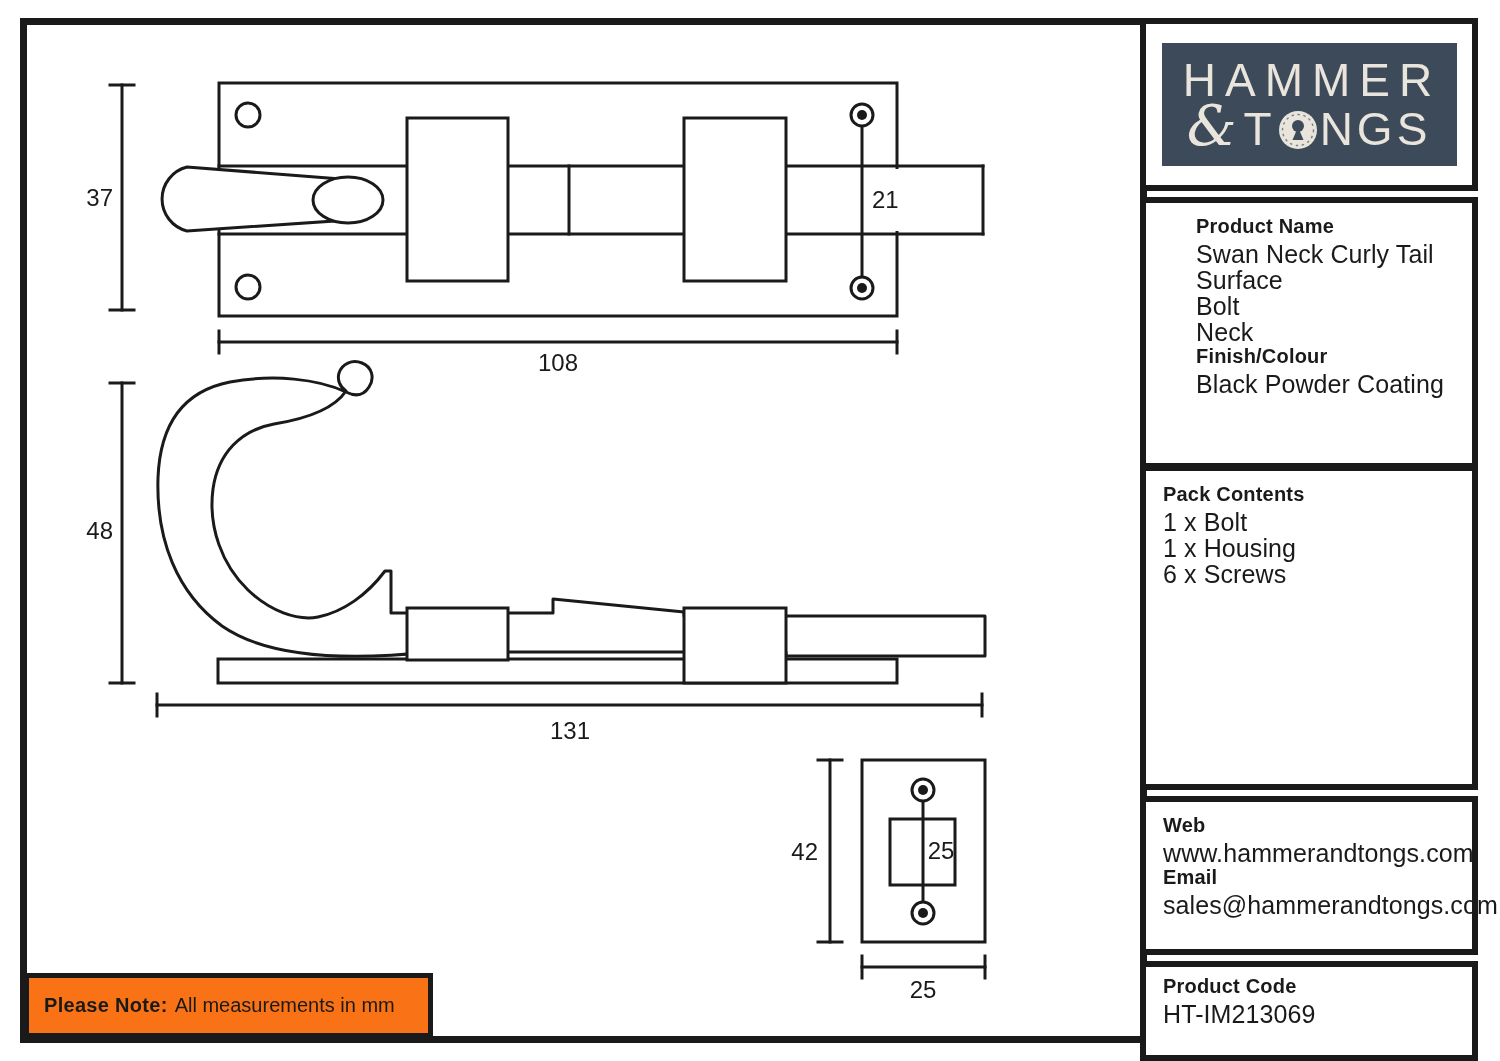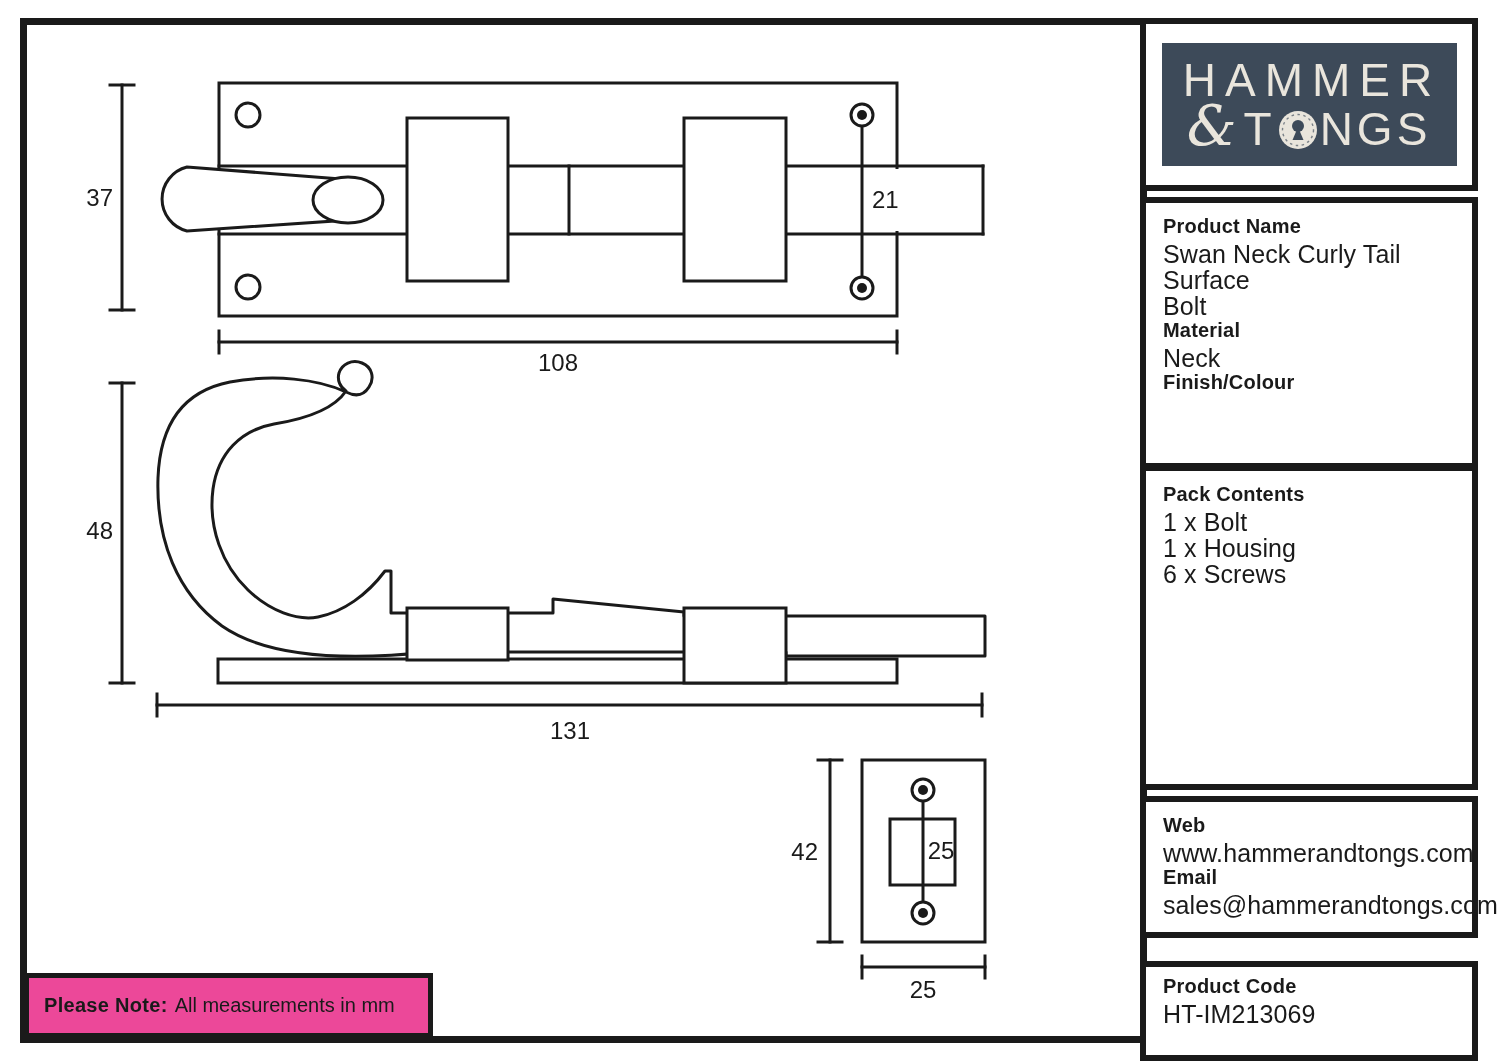--- a/index.html
+++ b/index.html
@@ -8,33 +8,33 @@
     font-family:"Liberation Sans",sans-serif;color:#1a1a1a;overflow:hidden;
   }
   .main-border{
     position:absolute;left:20px;top:18px;width:1127px;height:1025px;
     border:7px solid #1a1a1a;box-sizing:border-box;background:transparent;
   }
   svg.drawing{position:absolute;left:0;top:0;}
   
   .note-box{
     position:absolute;left:24px;top:973px;width:409px;height:65px;
-    border:5px solid #1a1a1a;box-sizing:border-box;background:#ec4899;
+    border:5px solid #1a1a1a;box-sizing:border-box;background:#f97316;
     display:flex;align-items:center;padding-left:15px;font-size:20px;white-space:nowrap;
   }
   .note-box b{margin-right:7px;letter-spacing:.3px;}
   
   .sb{
     position:absolute;left:1140px;width:338px;border:6px solid #1a1a1a;
     box-sizing:border-box;background:#fff;
   }
   #sb-logo{top:18px;height:173px;display:flex;align-items:center;justify-content:center;}
-  #sb-info{top:197px;height:272px;}
+  #sb-info{top:197px;height:272px;padding-left:33px;}
   #sb-pack{top:465px;height:325px;}
-  #sb-web{top:796px;height:142px;}
+  #sb-web{top:796px;height:159px;}
   #sb-code{top:961px;height:100px;}
   .sb-pad{padding:12px 17px 0 17px;}
   .sb h4{font-size:20px;margin:0 0 3px 0;letter-spacing:.2px;}
   .sb p{font-size:25px;margin:0;line-height:26px;letter-spacing:.1px;}
   .gap{margin-top:25px;}
   
   .logo-rect{
     width:295px;height:123px;background:#3d4a59;color:#e9e5dc;
     display:flex;flex-direction:column;align-items:center;justify-content:center;
     user-select:none;
@@ -192,23 +192,23 @@
       <span>NGS</span>
     </div>
   </div>
 </div>
 
 <div class="sb" id="sb-info">
   <div class="sb-pad">
     <h4>Product Name</h4>
     <p>Swan Neck Curly Tail Surface</p>
     <p>Bolt</p>
-    <h4 class="gap">Material</h4>
     <p>Neck</p>
     <h4 class="gap">Finish/Colour</h4>
+    <p>Black Powder Coating</p>
   </div>
 </div>
 
 <div class="sb" id="sb-pack">
   <div class="sb-pad">
     <h4>Pack Contents</h4>
     <p>1 x Bolt</p>
     <p>1 x Housing</p>
     <p>6 x Screws</p>
   </div>

